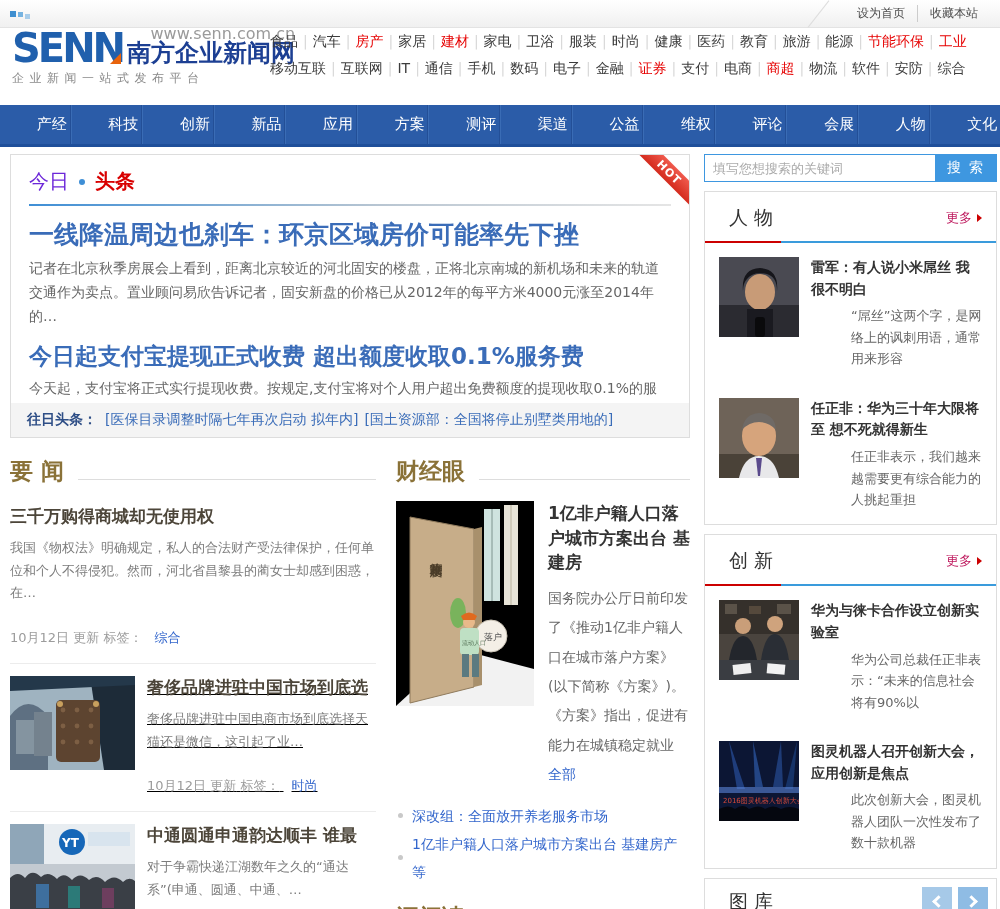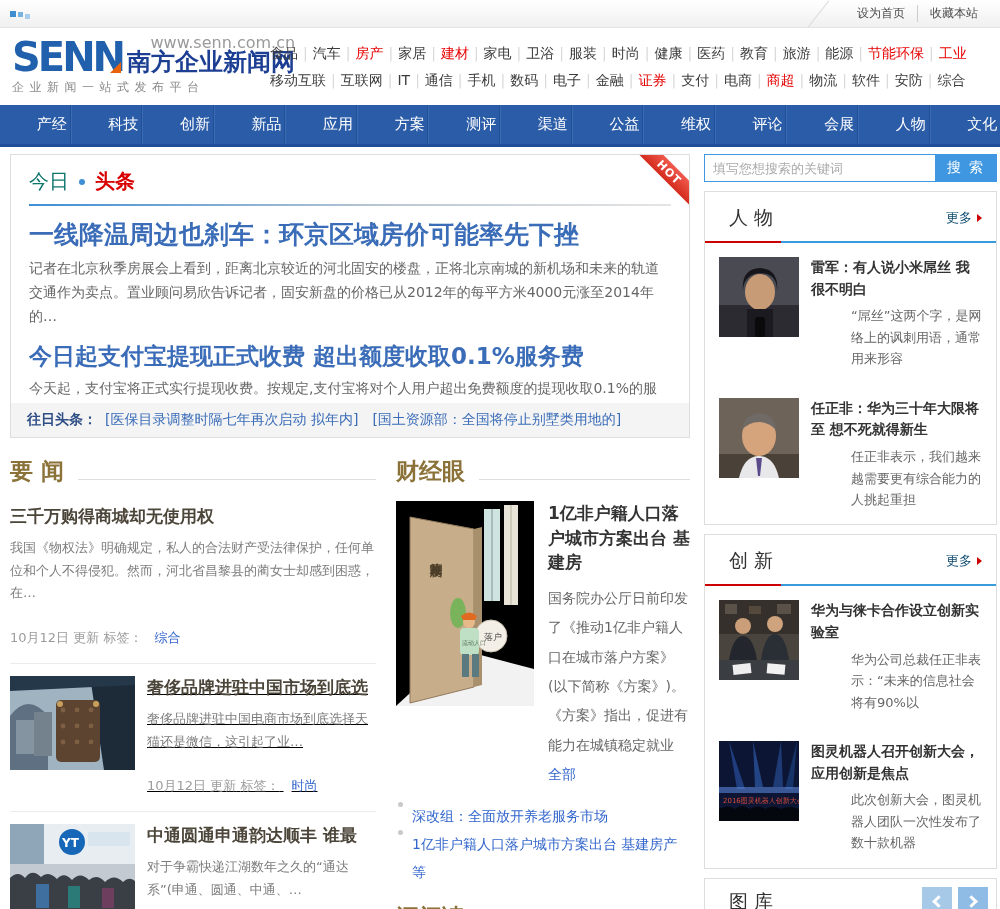--- a/index.html
+++ b/index.html
@@ -13,21 +13,21 @@
   .dots-icon { display:flex; gap:2px; align-items:flex-end; }
   .dots-icon i { display:block; width:6px; height:6px; background:#3f8fd0; }
   .dots-icon i:nth-child(2){ background:#77b3e0; width:5px; height:5px; }
   .dots-icon i:nth-child(3){ background:#a9cdea; width:5px; height:5px; margin-bottom:-2px;}
   .topbar-right { display:flex; align-items:center; height:100%; }
   .diag-line { width:1px; height:34px; background:#ddd; transform:rotate(38deg); margin-right:26px; }
   .top-link { color:#4d4d4d; padding:0 12px; cursor:pointer; }
   .top-link.fav { border-left:1px solid #ccc; }
 
   
-  .header { height:77px; display:flex; align-items:center; padding:0 12px; background:#fff; }
+  .header { height:77px; display:flex; padding:0 12px; background:#fff; }
   .logo { width:242px; flex:none; cursor:pointer; }
   .logo-row { display:flex; align-items:flex-end; }
   .logo-en { font-size:40px; line-height:36px; font-weight:bold; color:#2060ad; letter-spacing:-3px; position:relative; }
   .logo-accent { position:absolute; right:2px; bottom:2px; width:0; height:0;
                  border-left:11px solid transparent; border-bottom:11px solid #e8630c; }
   .logo-cnblock { display:flex; flex-direction:column; margin-left:4px; }
   .logo-url { font-size:16px; color:#9a9a9a; text-align:right; line-height:12px; }
   .logo-cn { font-family:"Liberation Serif","DejaVu Serif",serif; font-size:24px; font-weight:bold; color:#1c3f93; line-height:26px; white-space:nowrap; }
   .logo-tagline { font-size:12px; color:#8a8a8a; letter-spacing:5.5px; margin-top:4px; white-space:nowrap; }
   .cats { flex:1; padding-left:16px; font-size:14px; color:#3c3c3c; }
@@ -44,34 +44,34 @@
   .nav-item:last-child { border-right:none; }
 
   
   .content { display:flex; gap:14px; padding:7px 3px 0 10px; }
   .main-col { width:680px; flex:none; }
   .side-col { width:293px; flex:none; }
 
   
   .headline-box { border:1px solid #ddd; position:relative; height:284px; overflow:hidden; }
   .hl-header { padding:13px 18px 9px; display:flex; align-items:center; }
-  .hl-today { font-size:20px; color:#0f766e; }
+  .hl-today { font-size:20px; color:#6d28d9; }
   .hl-dot { width:6px; height:6px; border-radius:50%; background:#3f8fd6; margin:0 10px; }
   .hl-tag { font-size:20px; color:#d80000; font-weight:bold; cursor:pointer; }
   .hl-line { height:2px; margin:0 18px; background:linear-gradient(to right,#3f8fd6,#b9c6d2 55%,#e5e5e5); }
   .hot-ribbon { position:absolute; top:9px; right:-22px; transform:rotate(45deg); background:linear-gradient(#f05a4d,#d42b1e);
                 color:#fff; width:84px; text-align:center; font-size:11px; font-weight:bold; padding:2px 0; letter-spacing:1px; }
   .hl-story { margin:13px 18px 0; }
   .hl-title { font-size:25px; font-weight:bold; color:#3a6cb8; line-height:1.25; cursor:pointer; }
   .hl-title.second { font-size:23px; }
   .hl-sum { font-size:14px; color:#666; line-height:1.7; margin-top:7px; }
   .past-bar { position:absolute; bottom:0; left:0; right:0; height:34px; background:#f4f4f4;
               display:flex; align-items:center; padding:0 16px; font-size:14px; }
   .past-label { font-weight:bold; color:#2e4e86; margin-right:8px; }
-  .past-link { color:#3a6cb8; margin-right:14px; cursor:pointer; }
+  .past-link { color:#3a6cb8; margin-right:6px; cursor:pointer; }
 
   
   .sections { display:flex; gap:20px; margin-top:10px; }
   .col-yaowen { width:366px; flex:none; }
   .col-mid { flex:1; }
   .sec-title-row { display:flex; align-items:flex-end; margin:8px 0 6px; }
   .sec-title { font-size:23px; font-weight:bold; color:#8a7238; white-space:nowrap; }
   .sec-line { flex:1; height:1px; background:#ddd; margin:0 0 7px 14px; }
   .article { padding:12px 0 16px; border-bottom:1px solid #ececec; }
   .article:last-child { border-bottom:none; }
@@ -83,35 +83,35 @@
   .thumb { width:125px; height:94px; flex:none; overflow:hidden; cursor:pointer; }
   .thumb svg { display:block; width:100%; height:100%; }
 
   .feature { display:flex; gap:14px; padding:8px 0 4px; }
   .feature-img { width:138px; height:205px; flex:none; cursor:pointer; }
   .feature-img svg { display:block; width:100%; height:100%; }
   .feature-title { font-size:17px; font-weight:bold; color:#333; line-height:1.45; cursor:pointer; }
   .feature-sum { font-size:14px; color:#666; line-height:2.1; margin-top:9px; }
   .more-link { color:#3366cc; cursor:pointer; }
   .bullets { margin:8px 0 0 2px; }
-  .bullet { font-size:14px; line-height:2.0; display:flex; align-items:flex-start; }
+  .bullet { font-size:14px; line-height:2.0; display:flex; align-items:center; }
   .bullet-dot { width:5px; height:5px; border-radius:50%; background:#c9c9c9; margin-right:9px; flex:none; }
   .bullet a { color:#3366cc; }
 
   
   .search-row { display:flex; height:28px; margin-bottom:9px; }
   .search-input { flex:1; border:1px solid #3e97e0; border-right:none; padding:4px 8px; font-size:13px; color:#555; outline:none; }
   .search-input::placeholder { color:#aaa; }
   .search-btn { width:62px; background:#3e97e0; color:#fff; font-size:14px; border:none; cursor:pointer; letter-spacing:2px; }
   .side-box { border:1px solid #ddd; margin-bottom:9px; background:#fff; }
   .side-header { display:flex; align-items:center; justify-content:space-between;
                  padding:13px 14px 10px 24px; border-bottom:2px solid #3a9bdc; position:relative; }
   .side-header::after { content:""; position:absolute; left:0; bottom:-2px; width:26%; height:2px; background:#cc0000; }
   .side-title { font-size:19px; color:#333; }
-  .more { font-size:13px; color:#0c4a6e; display:flex; align-items:center; cursor:pointer; }
+  .more { font-size:13px; color:#be185d; display:flex; align-items:center; cursor:pointer; }
   .more-arrow { width:0; height:0; border-left:5px solid #cc0000; border-top:4px solid transparent; border-bottom:4px solid transparent; margin-left:5px; }
   .side-item { display:flex; gap:12px; padding:14px; }
   .side-thumb { width:80px; height:80px; flex:none; cursor:pointer; }
   .side-thumb svg { display:block; width:100%; height:100%; }
   .side-item-body { flex:1; }
   .side-item-title { font-size:14px; font-weight:bold; color:#333; line-height:1.55; cursor:pointer; }
   .side-item-desc { font-size:13px; color:#666; line-height:1.65; margin-top:5px;margin-left:40px; }
 
   .gallery-header { display:flex; align-items:center; justify-content:space-between;
                     padding:8px 8px 8px 24px; border-bottom:2px solid #3a9bdc; position:relative; }

